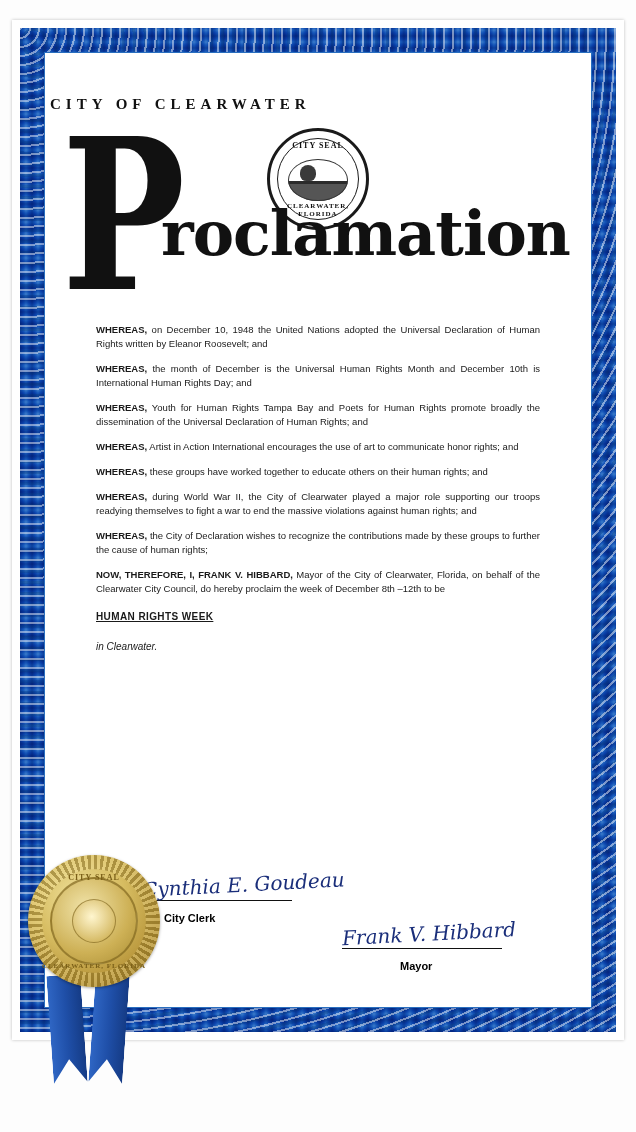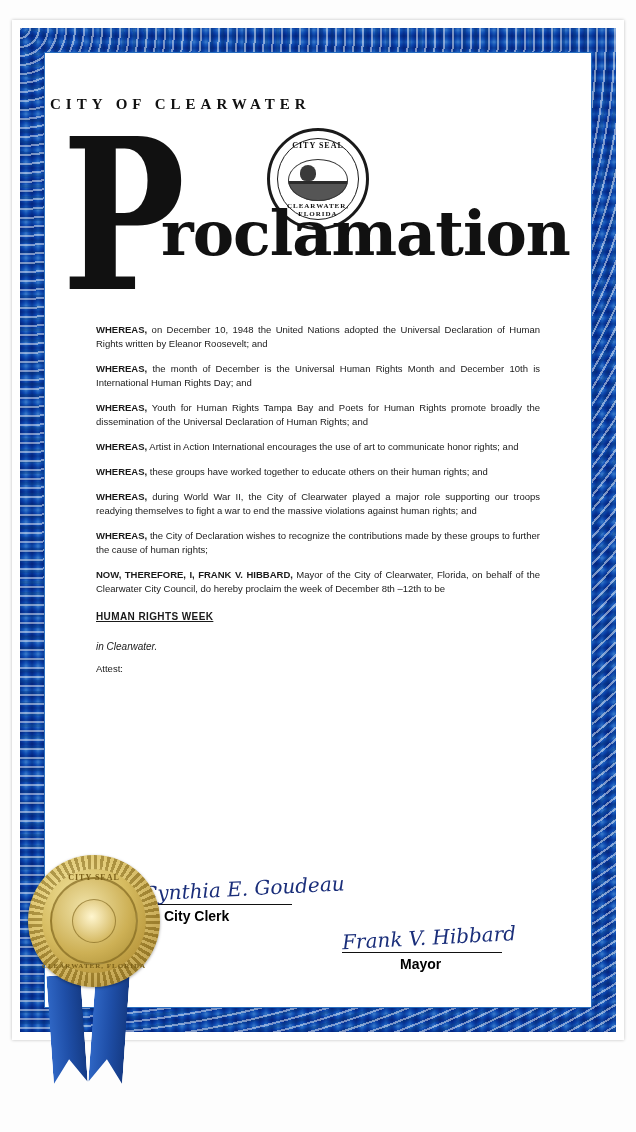--- a/index.html
+++ b/index.html
@@ -230,23 +230,23 @@
     font-size: 20px;
     color: #1a2e7a;
     white-space: nowrap;
     transform: rotate(-3deg);
   }
   .sig-line {
     border-top: 1px solid #111;
     margin-top: 2px;
   }
   .sig-title {
-    font-size: 14px;
-    font-weight: bold;
-    margin-top: 3px;
+    font-size: 11px;
+    font-weight: bold;
+    margin-top: 11px;
   }
   .sig-clerk .sig-title { margin-left: 22px; }
   .sig-mayor .sig-title { margin-left: 58px; }
 
   
   .gold-seal {
     position: absolute;
     left: 28px;
     top: 855px;
     width: 132px;
@@ -345,21 +345,20 @@
         <p><b>WHEREAS,</b><span> these groups have worked together to educate others on their human rights; and</span></p>
         <p><b>WHEREAS,</b><span> during World War II, the City of Clearwater played a major role supporting our troops readying themselves to fight a war to end the massive violations against human rights; and</span></p>
         <p><b>WHEREAS,</b><span> the City of Declaration wishes to recognize the contributions made by these groups to further the cause of human rights;</span></p>
         <p><b>NOW, THEREFORE, I, FRANK V. HIBBARD,</b><span> Mayor of the City of Clearwater, Florida, on behalf of the Clearwater City Council, do hereby proclaim the week of December 8th –12th to be</span></p>
 
         <div class="headline">HUMAN RIGHTS WEEK</div>
 
         <div class="in-clearwater">in Clearwater.</div>
 
         <div class="attest-row">
-          <div class="attest-label">Attest:</div>
         </div>
       </div>
 
       <div class="sig-clerk">
         <div class="sig-script">Cynthia E. Goudeau</div>
         <div class="sig-line"></div>
         <div class="sig-title">City Clerk</div>
       </div>
 
       <div class="sig-mayor">

